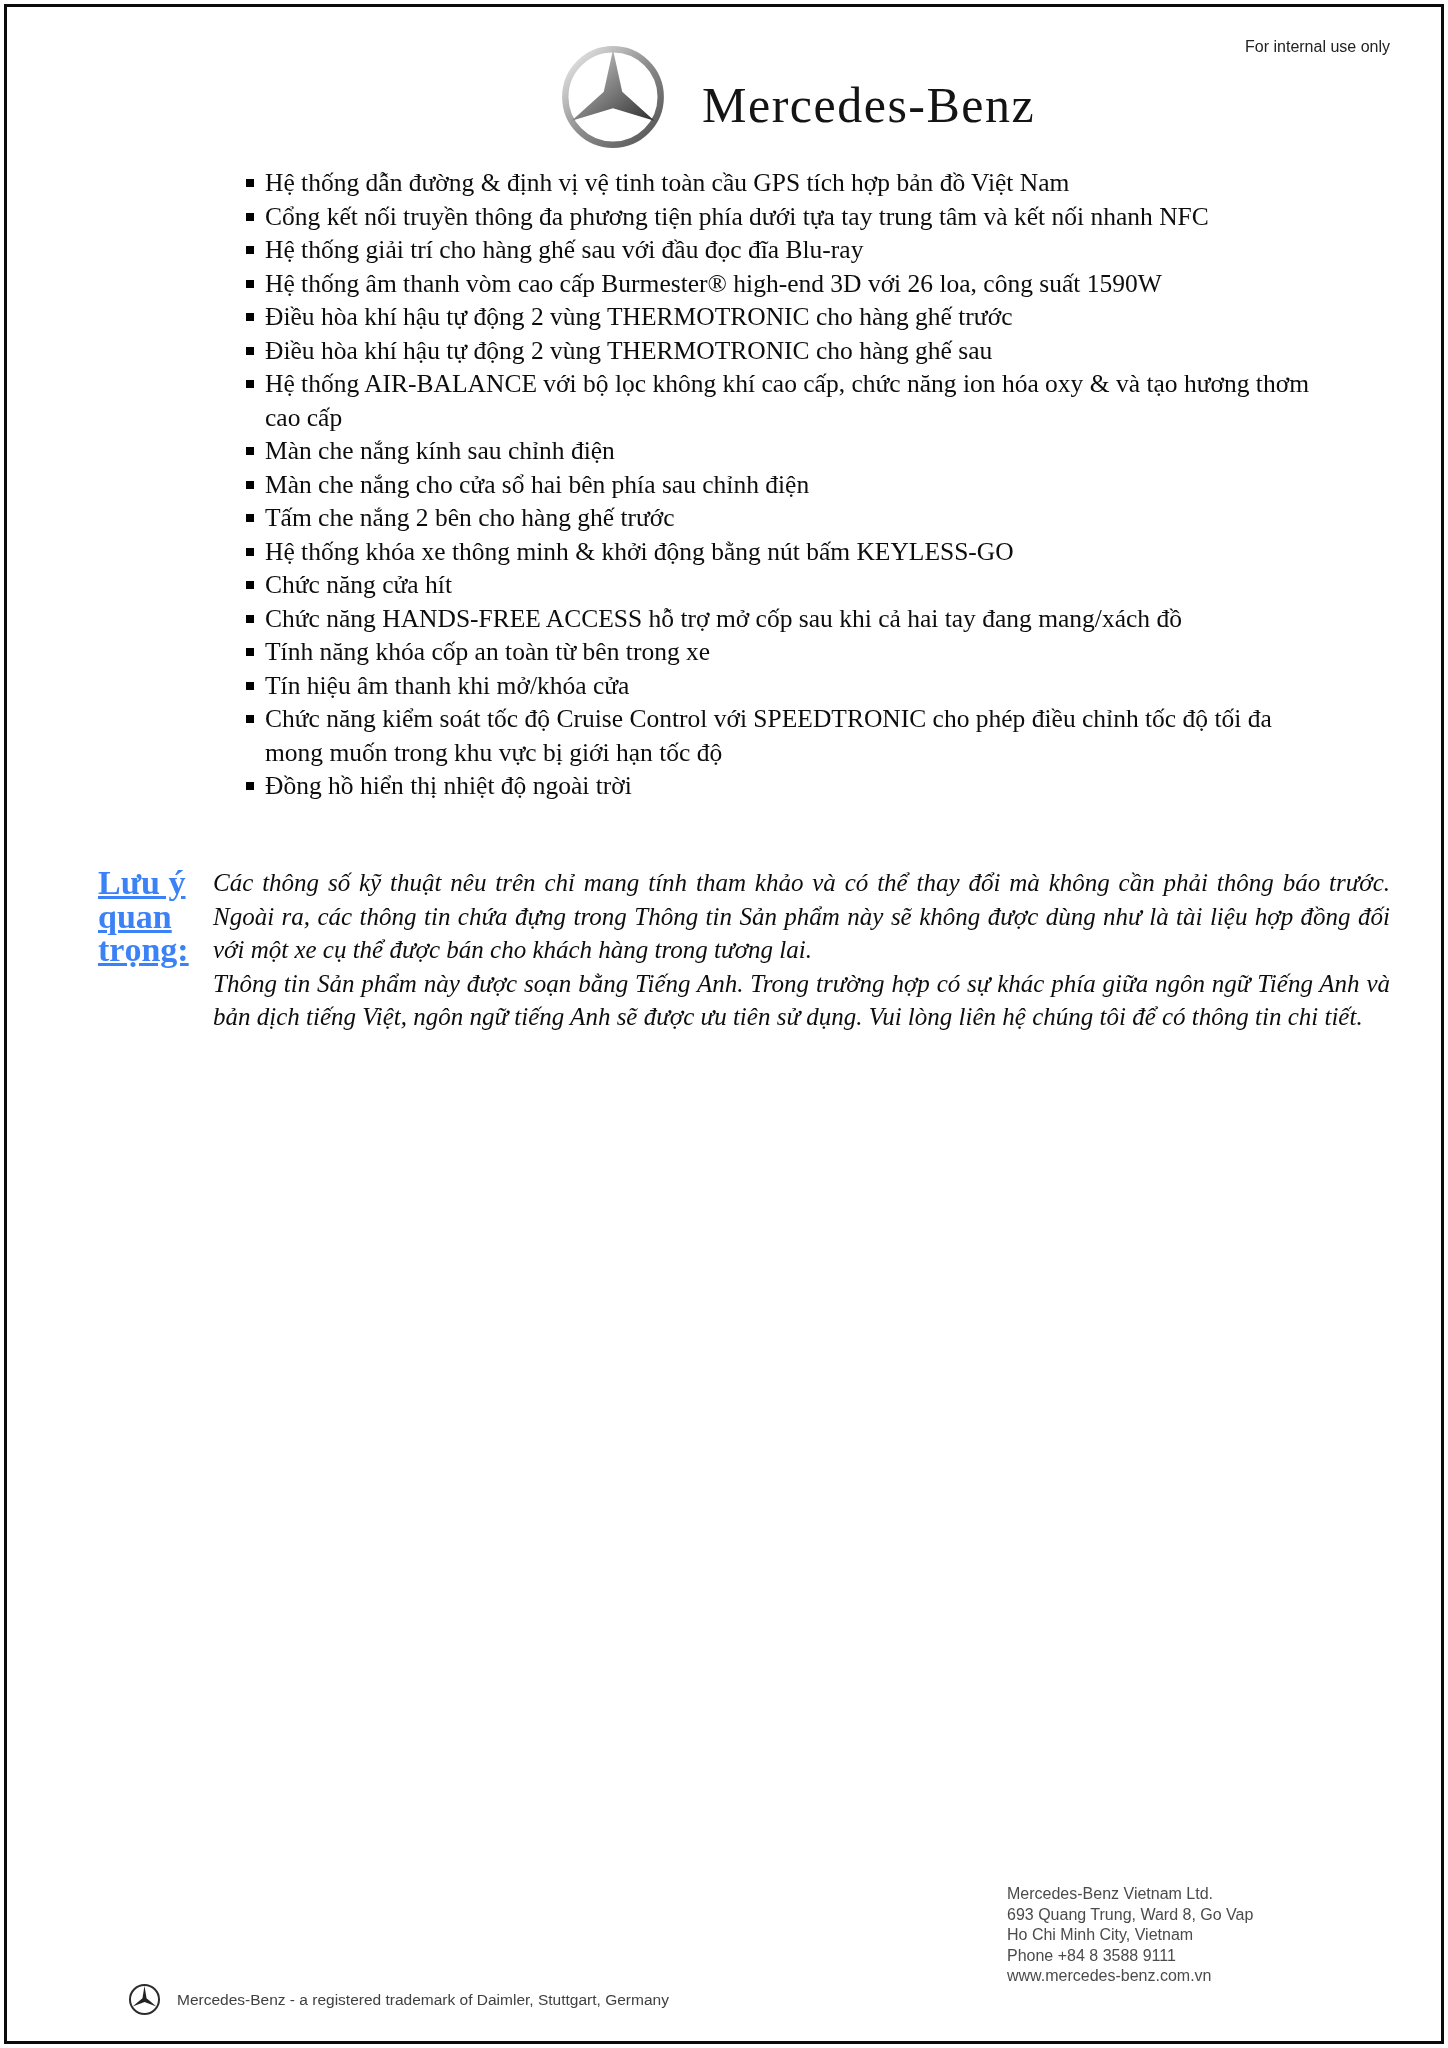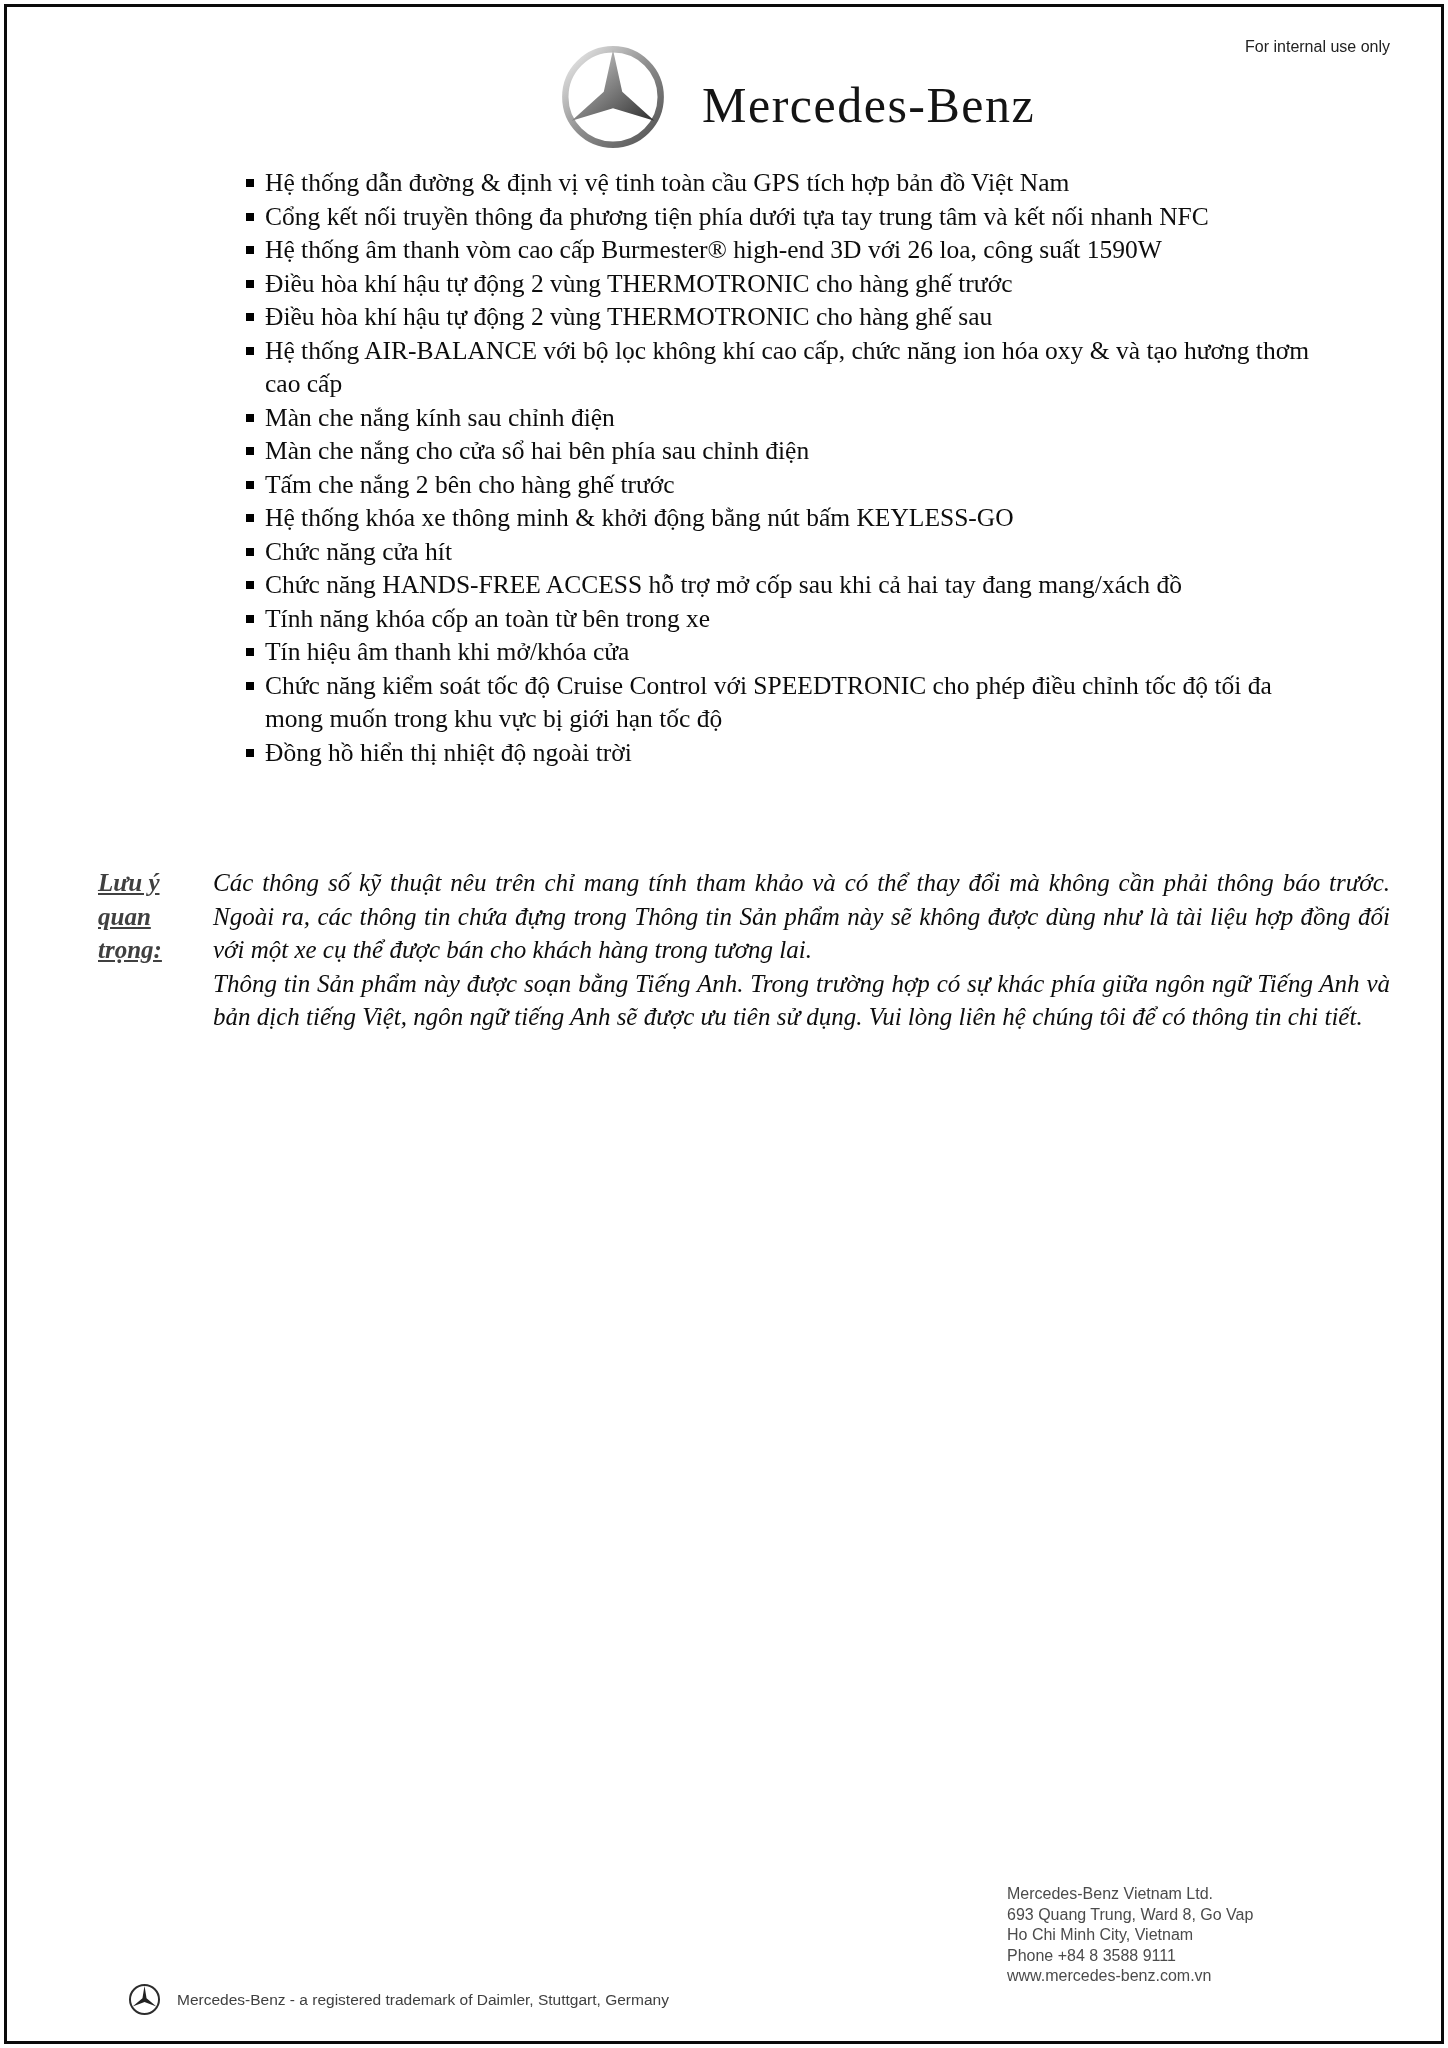--- a/index.html
+++ b/index.html
@@ -35,23 +35,23 @@
     width:8px; height:8px; background:#000;
   }
 
   
   .note {
     position:absolute; left:98px; top:866px; width:1292px;
     display:flex; align-items:flex-start;
   }
   .note-label {
     width:115px; flex:0 0 115px;
-    font-size:25px; line-height:33.5px;
-    font-weight:bold; font-style:italic; text-decoration:underline;
-    color:#404040;
+    font-size:34px; line-height:33.5px;
+    font-weight:bold; text-decoration:underline;
+    color:#3b82f6;
   }
   .note-body {
     width:1177px; flex:0 0 1177px;
     font-size:25px; line-height:33.5px; font-style:italic;
     text-align:justify; color:#0d0d0d;
   }
   .note-body p { margin:0; }
 
   
   .footer-address {
@@ -91,20 +91,21 @@
   </defs>
   <circle cx="50" cy="50" r="45" fill="none" stroke="url(#ringGrad)" stroke-width="6"></circle>
   <path d="M50 5.5 L58.7 45 L89 72.5 L50 60.5 L11 72.5 L41.3 45 Z" fill="url(#starGrad)"></path>
 </svg>
 
 <div class="brand-wordmark">Mercedes-Benz</div>
 
 <ul class="features">
   <li>Hệ thống dẫn đường &amp; định vị vệ tinh toàn cầu GPS tích hợp bản đồ Việt Nam</li>
   <li>Cổng kết nối truyền thông đa phương tiện phía dưới tựa tay trung tâm và kết nối nhanh NFC</li>
+  <li>Hệ thống giải trí cho hàng ghế sau với đầu đọc đĩa Blu-ray</li>
   <li>Hệ thống âm thanh vòm cao cấp Burmester® high-end 3D với 26 loa, công suất 1590W</li>
   <li>Điều hòa khí hậu tự động 2 vùng THERMOTRONIC cho hàng ghế trước</li>
   <li>Điều hòa khí hậu tự động 2 vùng THERMOTRONIC cho hàng ghế sau</li>
   <li>Hệ thống AIR-BALANCE với bộ lọc không khí cao cấp, chức năng ion hóa oxy &amp; và tạo hương thơm cao cấp</li>
   <li>Màn che nắng kính sau chỉnh điện</li>
   <li>Màn che nắng cho cửa sổ hai bên phía sau chỉnh điện</li>
   <li>Tấm che nắng 2 bên cho hàng ghế trước</li>
   <li>Hệ thống khóa xe thông minh &amp; khởi động bằng nút bấm KEYLESS-GO</li>
   <li>Chức năng cửa hít</li>
   <li>Chức năng HANDS-FREE ACCESS hỗ trợ mở cốp sau khi cả hai tay đang mang/xách đồ</li>

